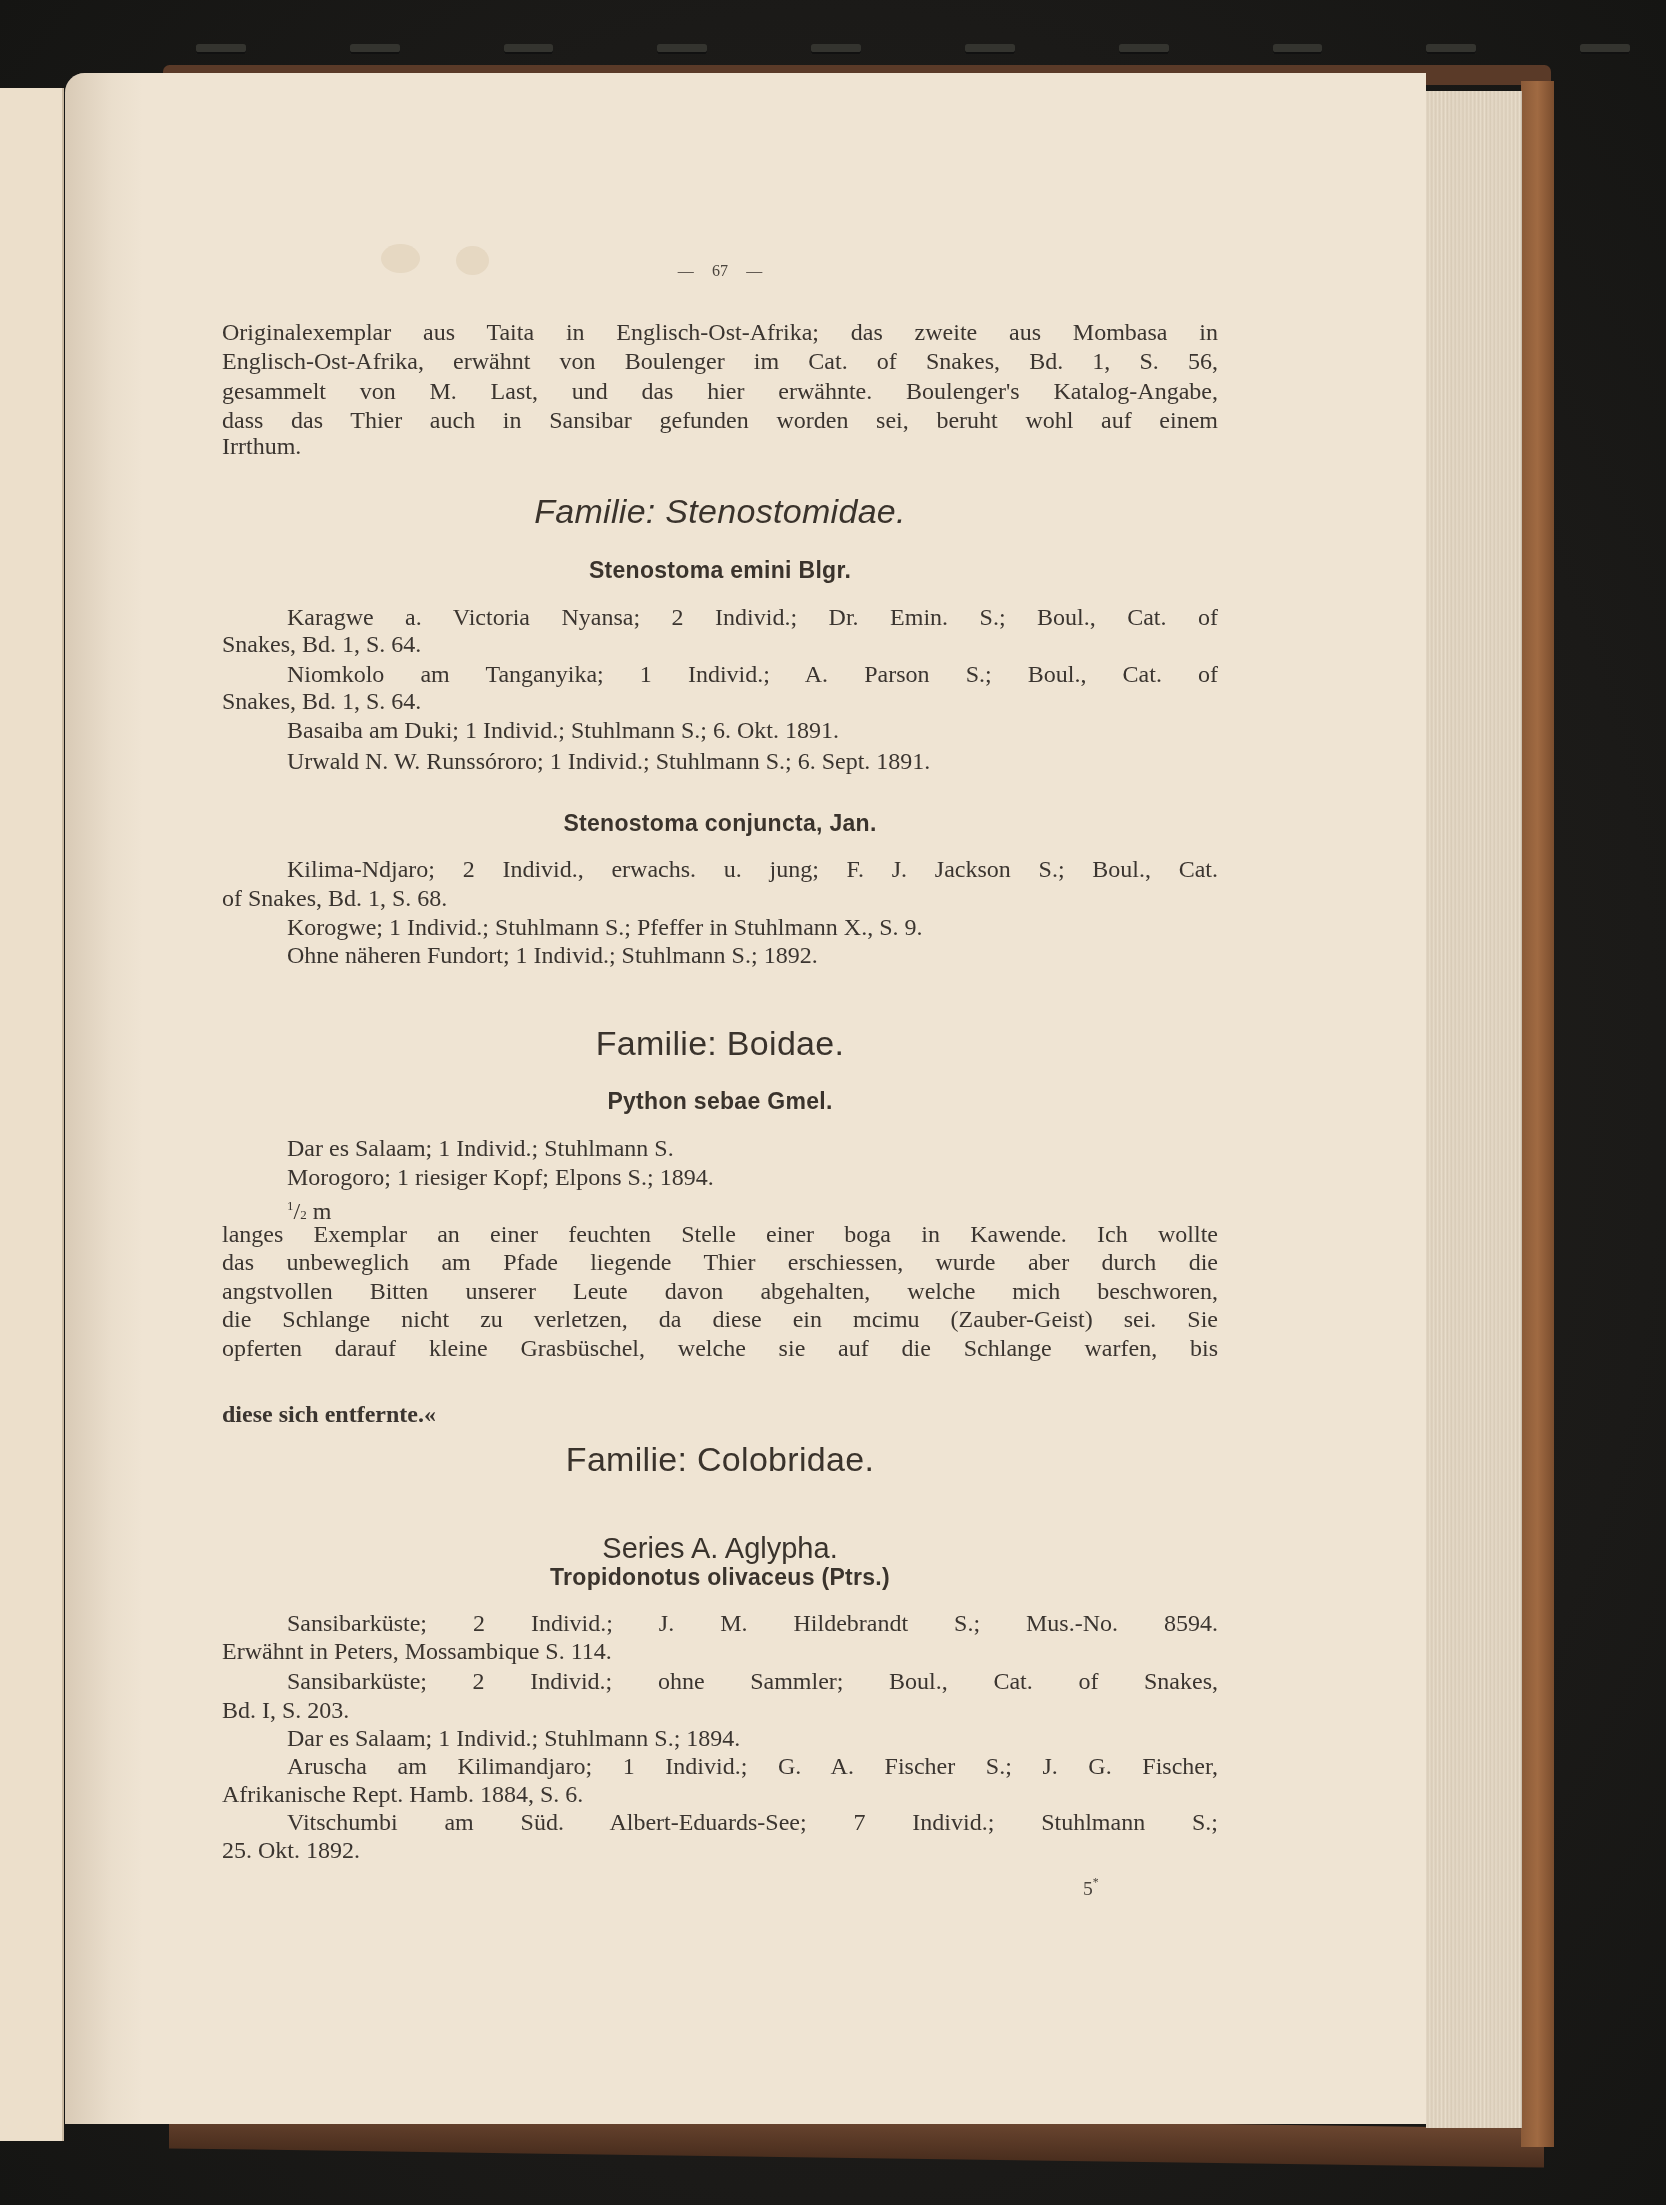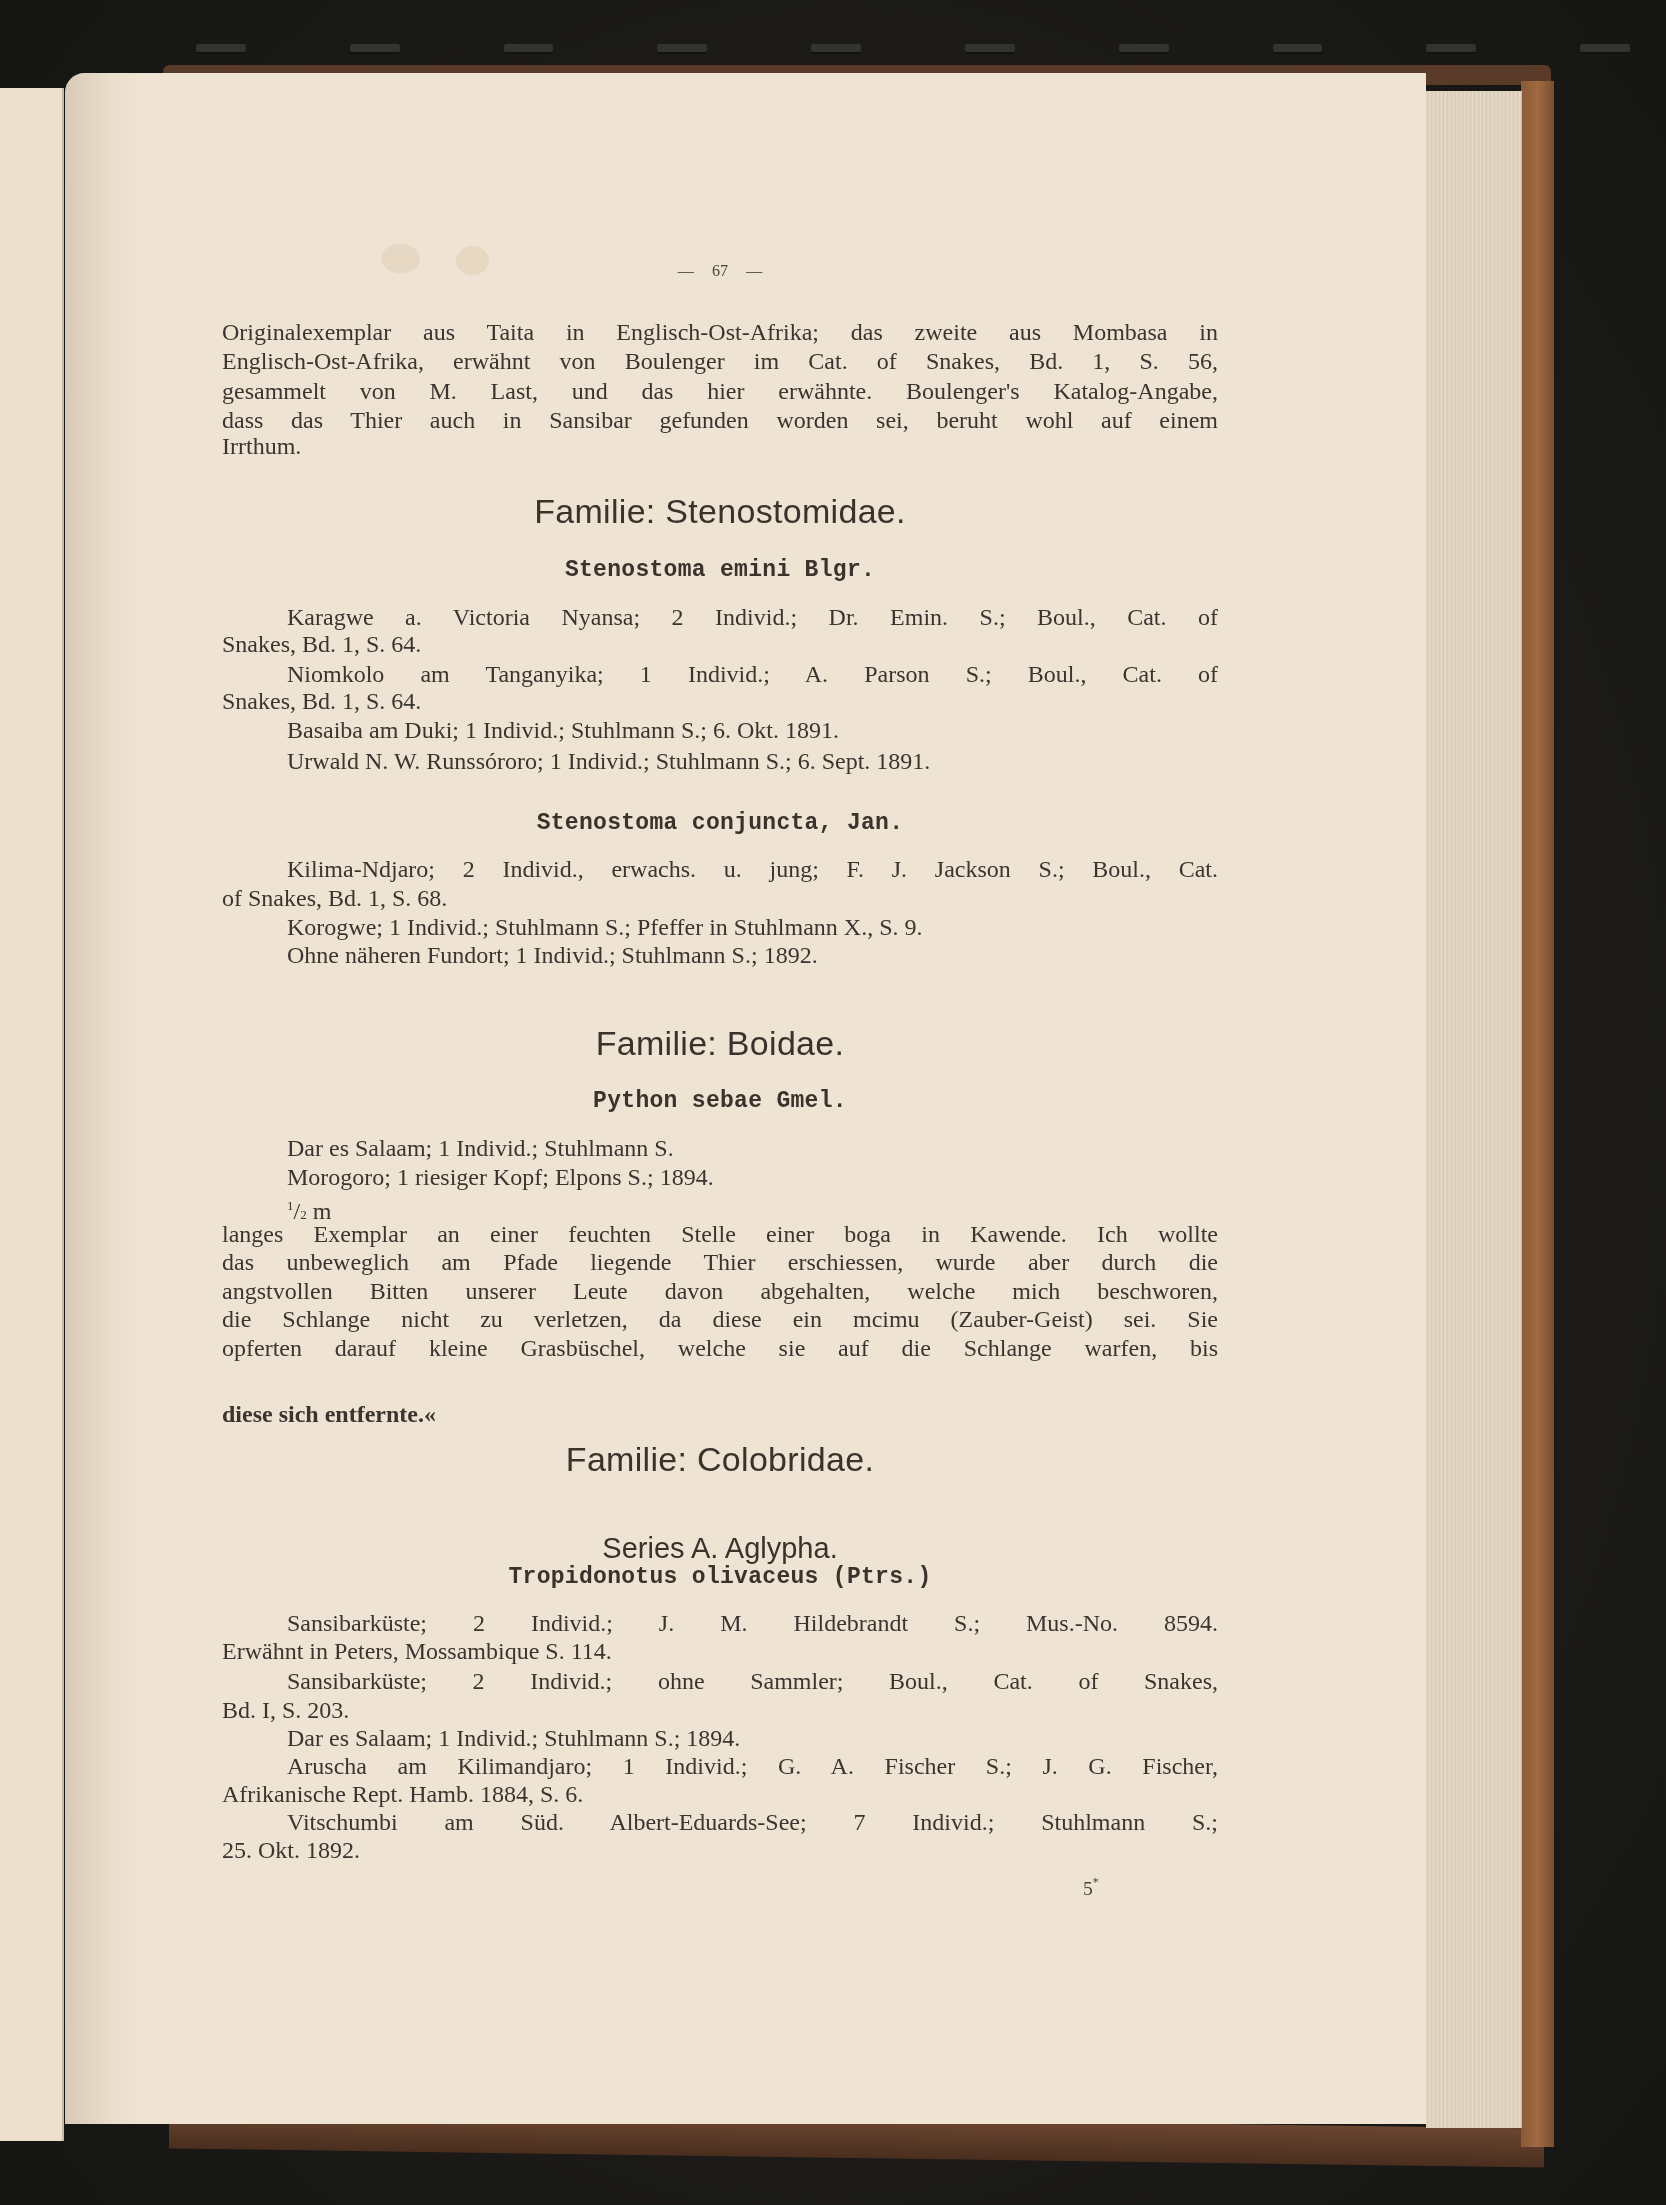--- a/index.html
+++ b/index.html
@@ -70,21 +70,21 @@
   .h-family {
     font-family: "Liberation Sans", "DejaVu Sans", sans-serif;
     font-size: 34px; line-height: 39px; height: 39px; letter-spacing: 0.3px;
     color: #3a332c;
   }
   .h-series {
     font-family: "Liberation Sans", "DejaVu Sans", sans-serif;
     font-size: 29px; line-height: 35px; height: 35px;
   }
   .h-species {
-    font-family: Liberation Mono, monospace;
+    font-family: Liberation Sans, sans-serif;
     font-weight: bold; font-size: 23px; line-height: 29px; height: 29px;
     letter-spacing: 0.3px;
   }
   .pageno { font-size: 16px; line-height: 29px; height: 29px; color: #4a443d; word-spacing: 14.3px; }
   .signature { position: absolute; font-size: 19.6px; color: #4a443d; }
   .signature sup { font-size: 11.7px; vertical-align: 9px; }
   sup.frac { font-size: 13px; vertical-align: 9px; }
 </style>
 </head>
 <body>
@@ -114,21 +114,21 @@
 <div class="stain" style="left:456px;top:246px;width:33px;height:29px;"></div>
 
 <div class="center pageno" style="top:256px;">— 67 —</div>
 
 <div class="ln just" style="top:318px;">Originalexemplar aus Taita in Englisch-Ost-Afrika; das zweite aus Mombasa in</div>
 <div class="ln just" style="top:347px;">Englisch-Ost-Afrika, erwähnt von Boulenger im Cat. of Snakes, Bd. 1, S. 56,</div>
 <div class="ln just" style="top:377px;">gesammelt von M. Last, und das hier erwähnte. Boulenger's Katalog-Angabe,</div>
 <div class="ln just" style="top:406px;">dass das Thier auch in Sansibar gefunden worden sei, beruht wohl auf einem</div>
 <div class="ln" style="top:432px;">Irrthum.</div>
 
-<div class="center h-family" style="top:492px;">Familie: Stenostomidae.</div>
+<div class="center h-family" style="top:492px;font-style:italic;">Familie: Stenostomidae.</div>
 <div class="center h-species" style="top:556px;">Stenostoma emini Blgr.</div>
 
 <div class="ln just indent" style="top:603px;">Karagwe a. Victoria Nyansa; 2 Individ.; Dr. Emin. S.; Boul., Cat. of</div>
 <div class="ln" style="top:630px;">Snakes, Bd. 1, S. 64.</div>
 <div class="ln just indent" style="top:660px;">Niomkolo am Tanganyika; 1 Individ.; A. Parson S.; Boul., Cat. of</div>
 <div class="ln" style="top:687px;">Snakes, Bd. 1, S. 64.</div>
 <div class="ln indent" style="top:716px;">Basaiba am Duki; 1 Individ.; Stuhlmann S.; 6. Okt. 1891.</div>
 <div class="ln indent" style="top:747px;">Urwald N. W. Runssóroro; 1 Individ.; Stuhlmann S.; 6. Sept. 1891.</div>
 
 <div class="center h-species" style="top:809px;">Stenostoma conjuncta, Jan.</div>

